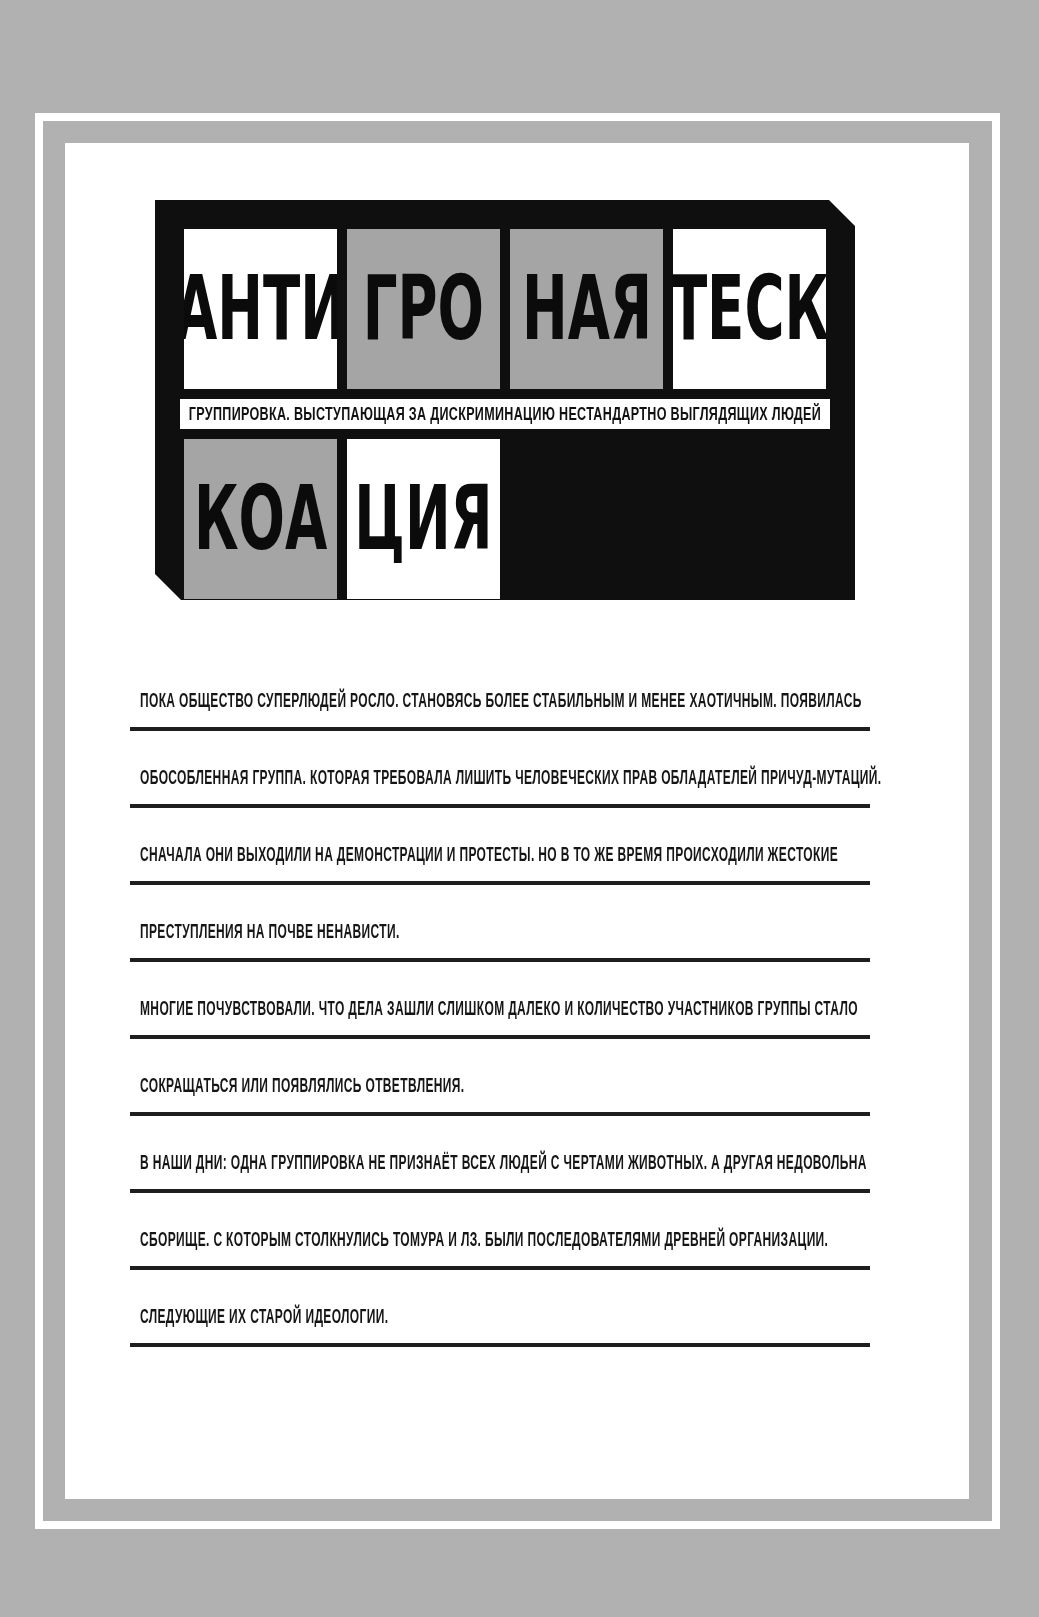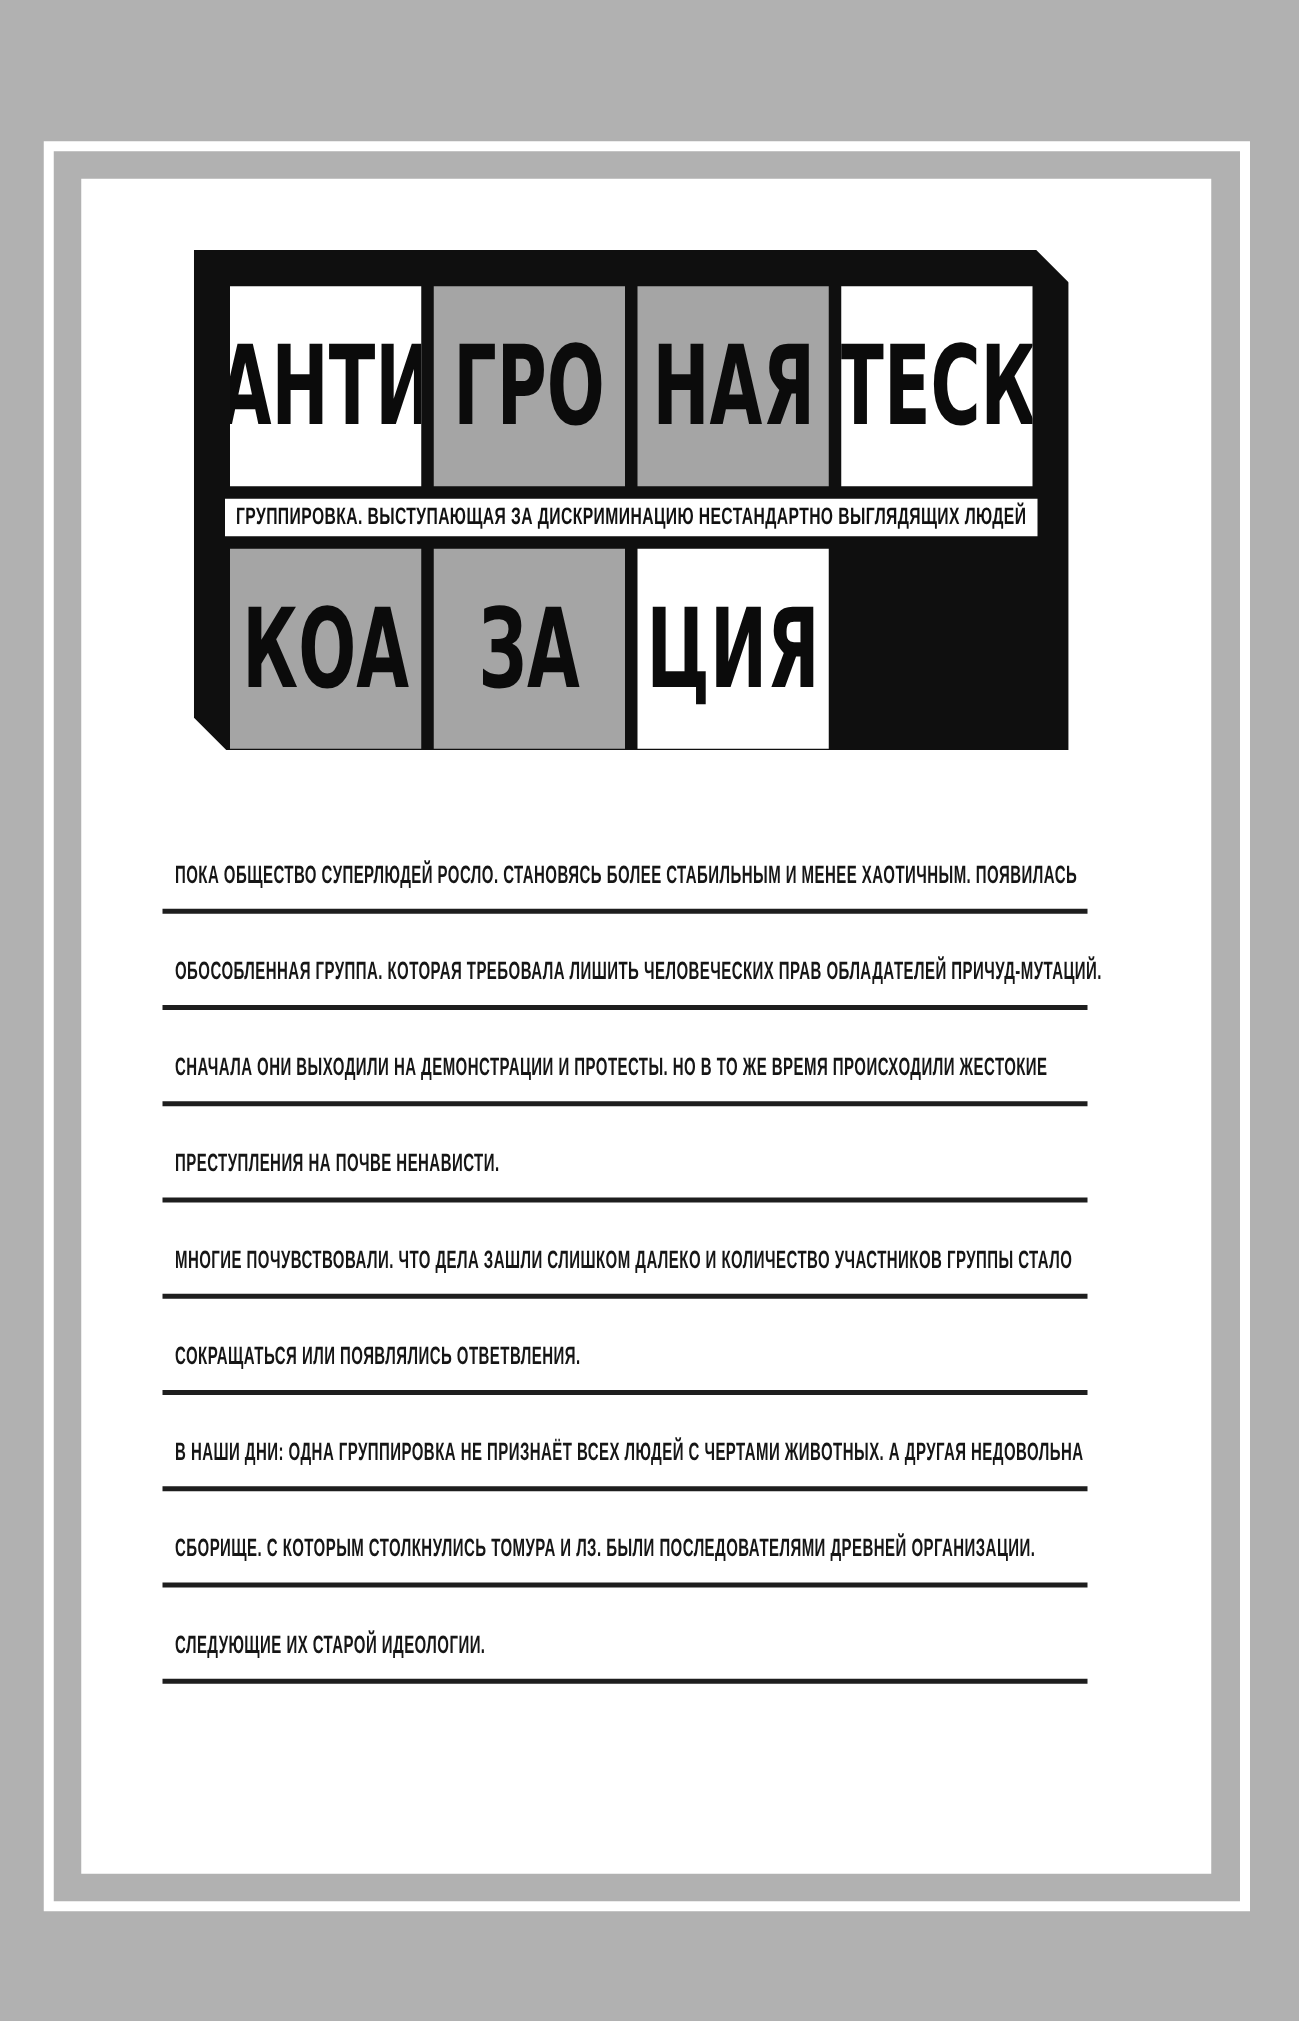--- a/index.html
+++ b/index.html
@@ -132,23 +132,20 @@
       <span class="syllable">ТЕСК</span>
     </div>
 
     <div class="banner">
       <span class="banner-text">ГРУППИРОВКА. ВЫСТУПАЮЩАЯ ЗА ДИСКРИМИНАЦИЮ НЕСТАНДАРТНО ВЫГЛЯДЯЩИХ ЛЮДЕЙ</span>
     </div>
 
     <div class="tile gray">
       <span class="syllable">КОА</span>
     </div>
-    <div class="tile gray">
-      <span class="syllable">ЗА</span>
-    </div>
     <div class="tile white">
       <span class="syllable">ЦИЯ</span>
     </div>
   </div>
 
   <div class="text-block">
     <div class="pblock">
       <div class="ptext">ПОКА ОБЩЕСТВО СУПЕРЛЮДЕЙ РОСЛО. СТАНОВЯСЬ БОЛЕЕ СТАБИЛЬНЫМ И МЕНЕЕ ХАОТИЧНЫМ. ПОЯВИЛАСЬ</div>
       <div class="prule"></div>
     </div>

